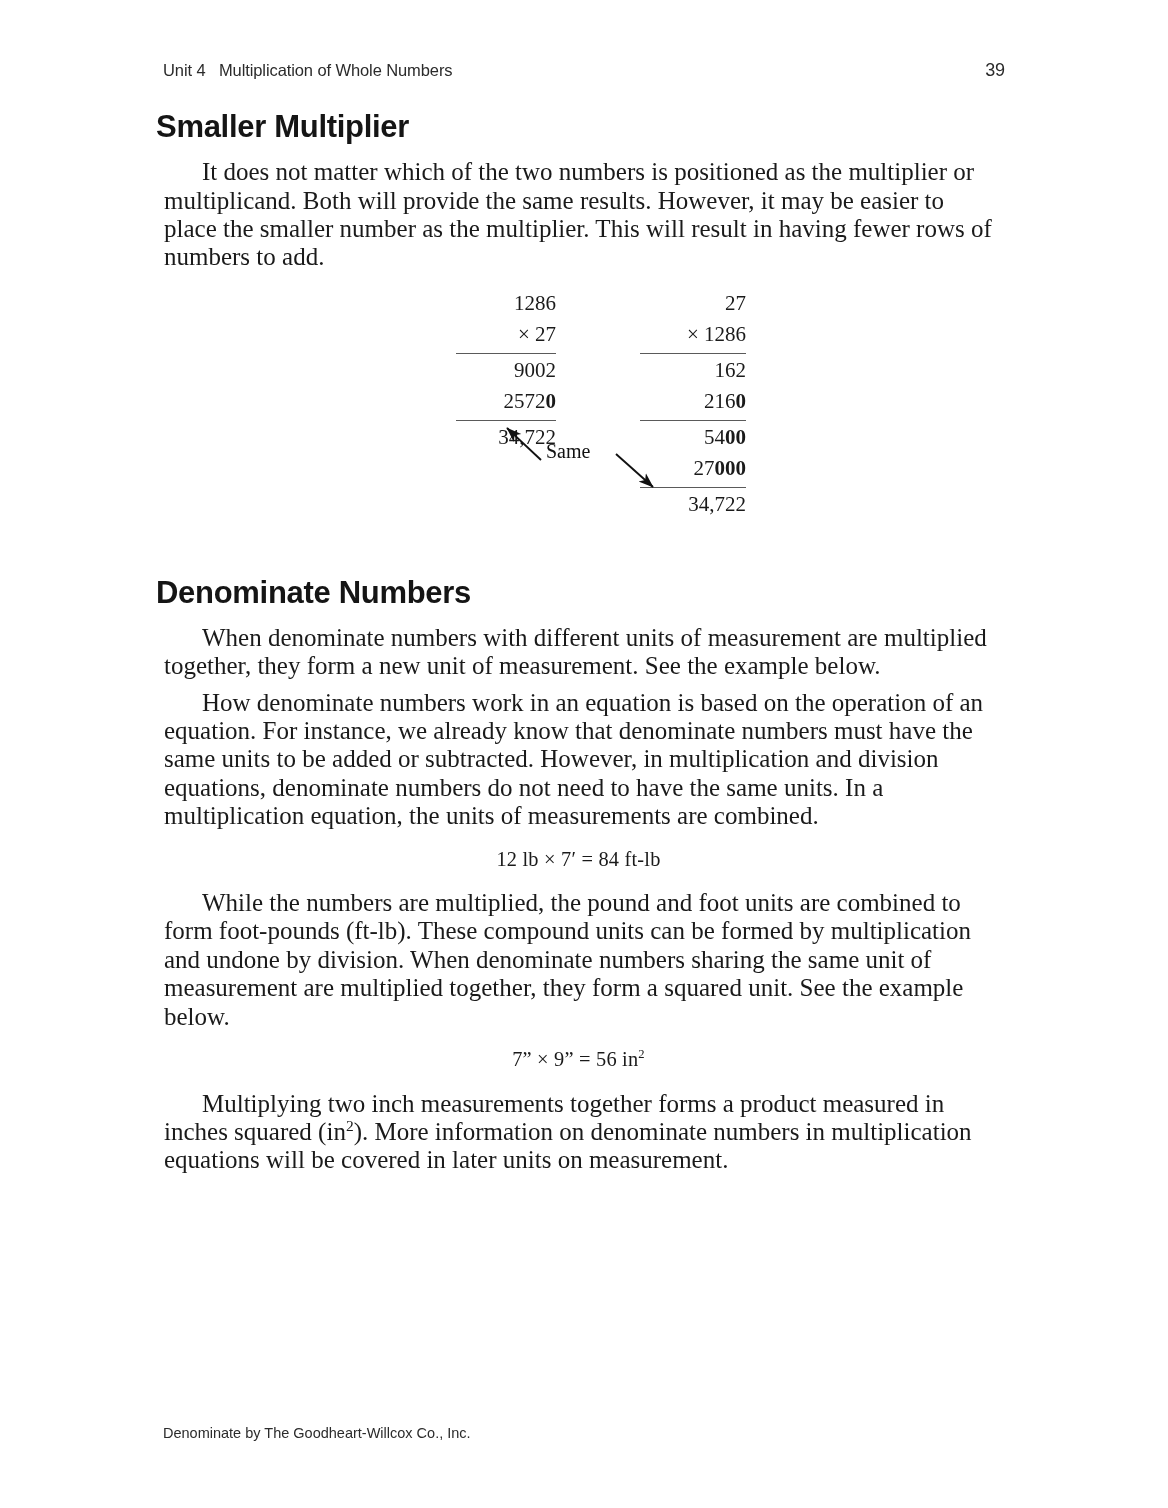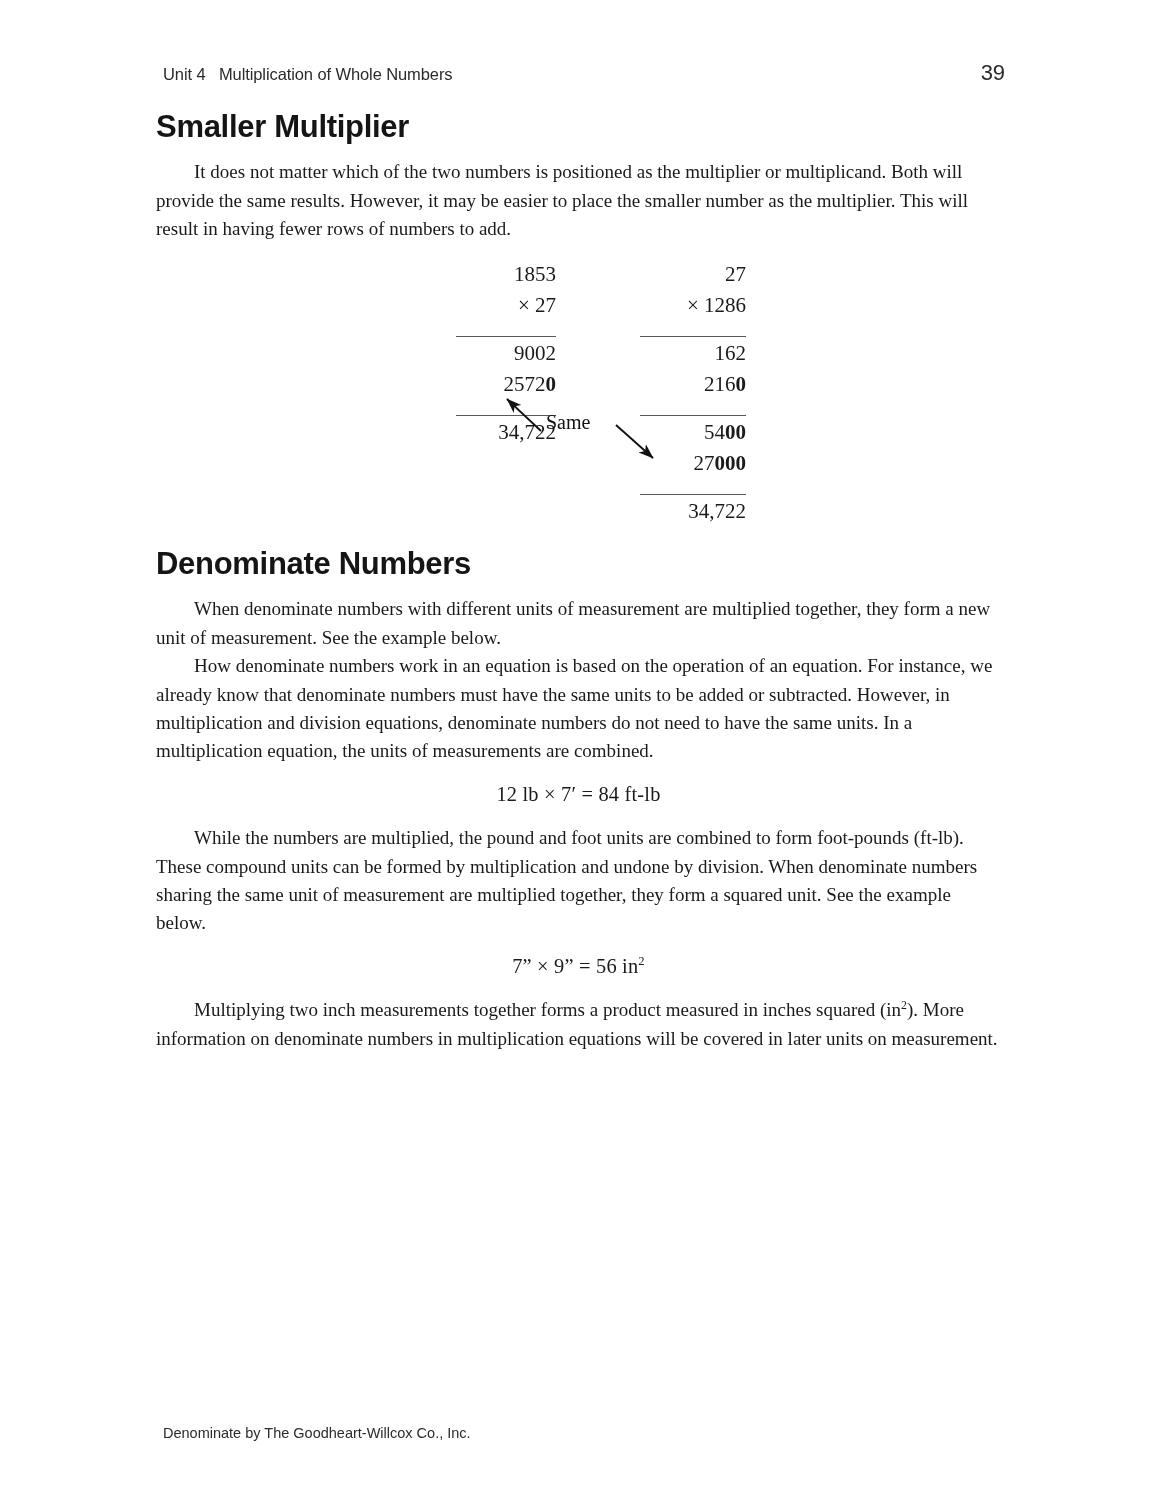--- a/index.html
+++ b/index.html
@@ -28,21 +28,21 @@
     width: 842px;
     display: flex;
     justify-content: space-between;
     align-items: baseline;
     font-family: "Liberation Sans", sans-serif;
     font-size: 16.5px;
     color: #2b2b2b;
     letter-spacing: -0.1px;
   }
   .running-head .rh-unit { white-space: pre; }
-  .running-head .rh-page { font-size: 22px; text-align: right; }
+  .running-head .rh-page { font-size: 18px; text-align: right; }
 
   
   .content {
     position: absolute;
     left: 156px;
     top: 110px;
     width: 845px;
   }
 
   h1.section-title {
@@ -53,23 +53,23 @@
     margin: 0 0 14px 0;
     letter-spacing: -0.3px;
     color: #151515;
   }
   h1.section-title.second {
     margin-top: 0;
   }
 
   p.body-para {
     font-family: "Liberation Serif", serif;
-    font-size: 19px;
+    font-size: 25px;
     line-height: 28.4px;
-    margin: 0;
+    margin: 8px;
     text-indent: 38px;
     text-align: left;
     color: #1a1a1a;
     hyphens: none;
   }
 
   p.equation {
     font-family: "Liberation Serif", serif;
     font-size: 20.4px;
     line-height: 28.4px;
@@ -97,21 +97,21 @@
     line-height: 31px;
     text-align: right;
     color: #1a1a1a;
   }
   .calc-col .row {
     white-space: pre;
     display: block;
   }
   .calc-col .row.ruled {
     border-bottom: 1.6px solid #5a5a5a;
-    padding-bottom: 15px;
+    padding-bottom: 3px;
     margin-bottom: 1px;
   }
   .calc-col .row .bold-z { font-weight: bold; }
 
   #calc-left  { left: 300px; width: 100px; }
   #calc-right { left: 484px; width: 106px; }
 
   .same-label {
     position: absolute;
     left: 390px;
@@ -152,21 +152,21 @@
 
   <div class="content">
 
     <h1 class="section-title">Smaller Multiplier</h1>
 
     <p class="body-para">It does not matter which of the two numbers is positioned as the multiplier or multiplicand. Both will provide the same results. However, it may be easier to place the smaller number as the multiplier. This will result in having fewer rows of numbers to add.</p>
 
     <div class="figure">
 
       <div class="calc-col" id="calc-left">
-        <span class="row">1853</span>
+        <span class="row">1286</span>
         <span class="row ruled">× 27</span>
         <span class="row">9002</span>
         <span class="row ruled">2572<span class="bold-z">0</span></span>
         <span class="row">34,722</span>
       </div>
 
       <div class="calc-col" id="calc-right">
         <span class="row">27</span>
         <span class="row ruled">× 1286</span>
         <span class="row">162</span>

